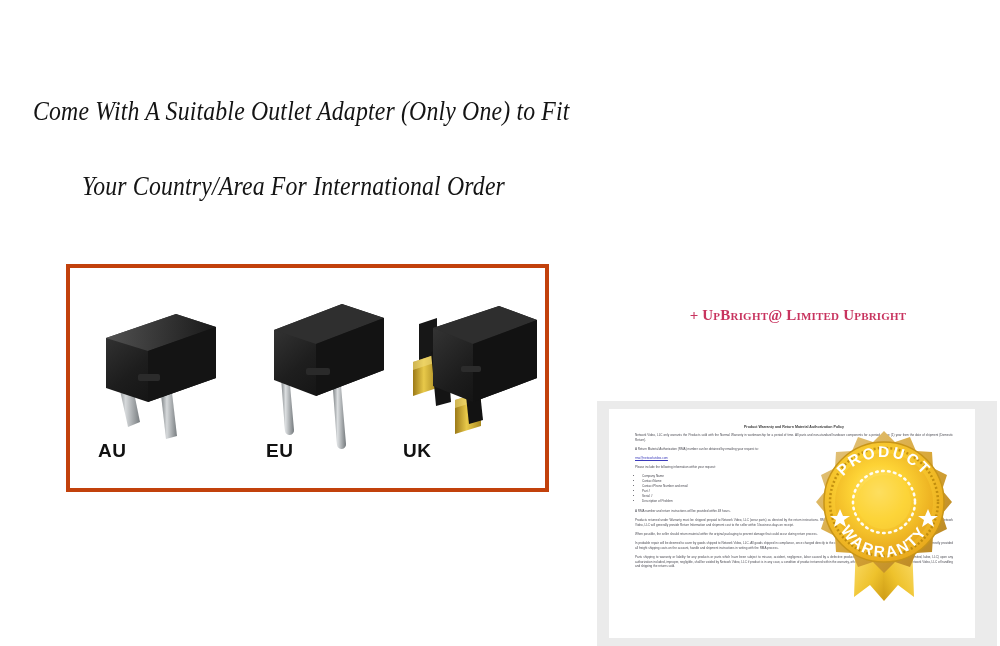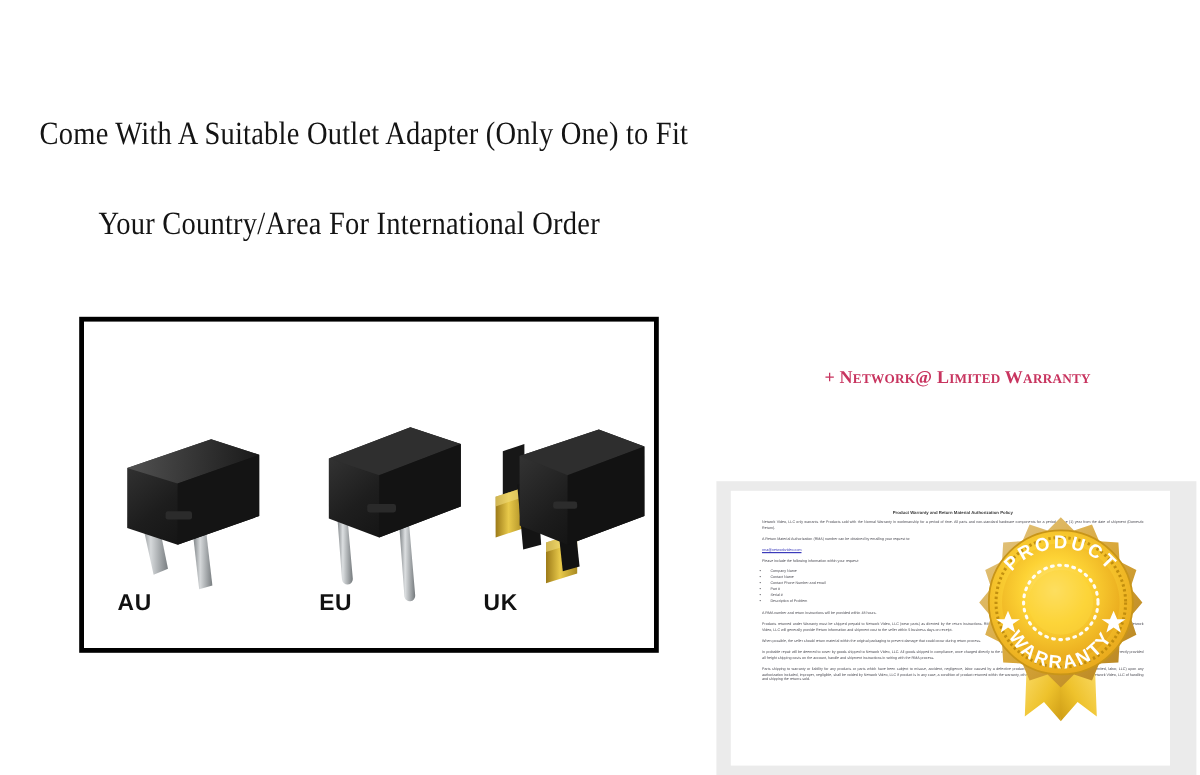--- a/index.html
+++ b/index.html
@@ -14,42 +14,43 @@
     overflow: hidden;
     font-family: "Liberation Sans", sans-serif;
   }
 
   
   .headline {
     position: absolute;
     left: 0;
     top: 96px;
     width: 690px;
+    font-style: italic;
   }
   .headline-line {
     font-family: "Liberation Serif", serif;
     font-size: 27px;
     color: #141414;
     white-space: nowrap;
     transform: scaleX(0.88);
     transform-origin: left center;
     letter-spacing: 0.2px;
   }
   .headline-line-1 { margin-left: 33px; }
   .headline-line-2 { margin-left: 82px; margin-top: 44px; }
 
   
   .adapter-box {
     position: absolute;
     left: 66px;
     top: 264px;
     width: 483px;
-    height: 280px;
+    height: 228px;
     background: #ffffff;
-    border: 4px solid #000000;
+    border: 4px solid #c2410c;
     box-sizing: border-box;
   }
   .plug-row {
     position: absolute;
     inset: 0;
   }
   .plug {
     position: absolute;
     bottom: 26px;
   }
@@ -285,21 +286,21 @@
         <path d="M70,52 L134,28 L134,86 L70,110 Z" fill="#121212"></path>
         <rect x="58" y="74" width="20" height="6" rx="2" fill="#2c2c2c"></rect>
       </svg>
       <span class="plug-label">UK</span>
     </div>
 
   </div>
 </div>
 
 <div class="right-col">
-  <div class="promo-line-3">+ Network@ Limited Warranty</div>
+  <div class="promo-line-3">+ UpBright@ Limited Upbright</div>
 
   <div class="certificate-panel">
     <div class="certificate-page">
 
       <div class="doc-body">
         <div class="doc-title">Product Warranty and Return Material Authorization Policy</div>
         <div class="doc-p">Network Video, LLC only warrants the Products sold with the Normal Warranty in workmanship for a period of time. All parts and non-standard hardware components for a period of one (1) year from the date of shipment (Domestic Return).</div>
         <div class="doc-p">A Return Material Authorization (RMA) number can be obtained by emailing your request to:</div>
         <span class="doc-link">rma@networkvideo.com</span>
         <div class="doc-p">Please include the following information within your request:</div>

